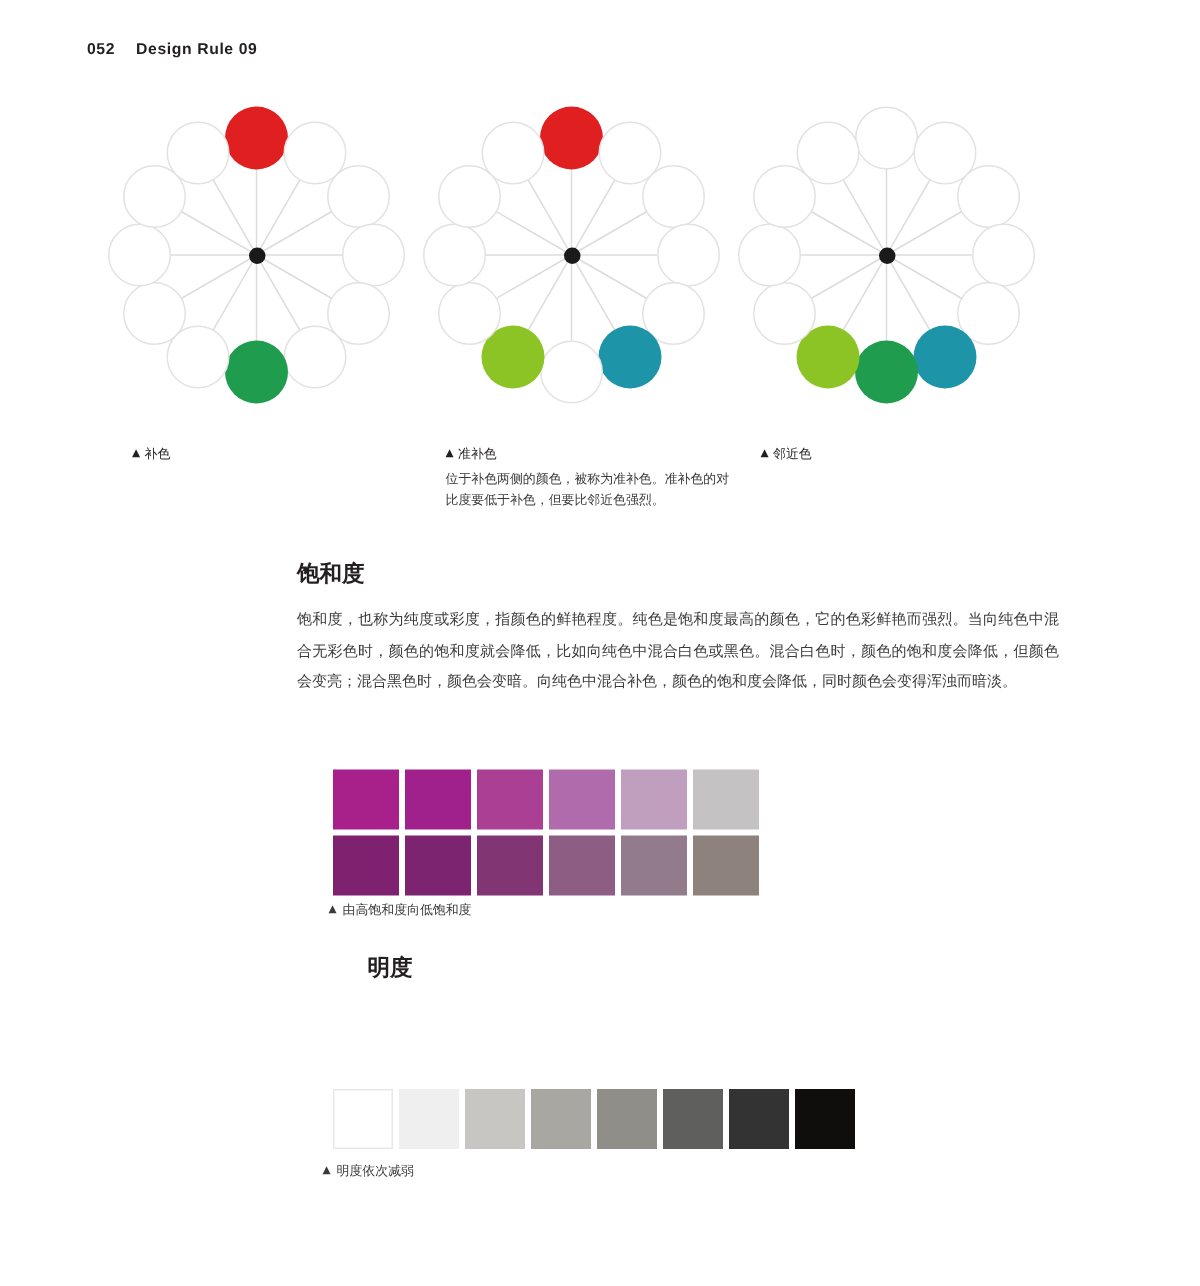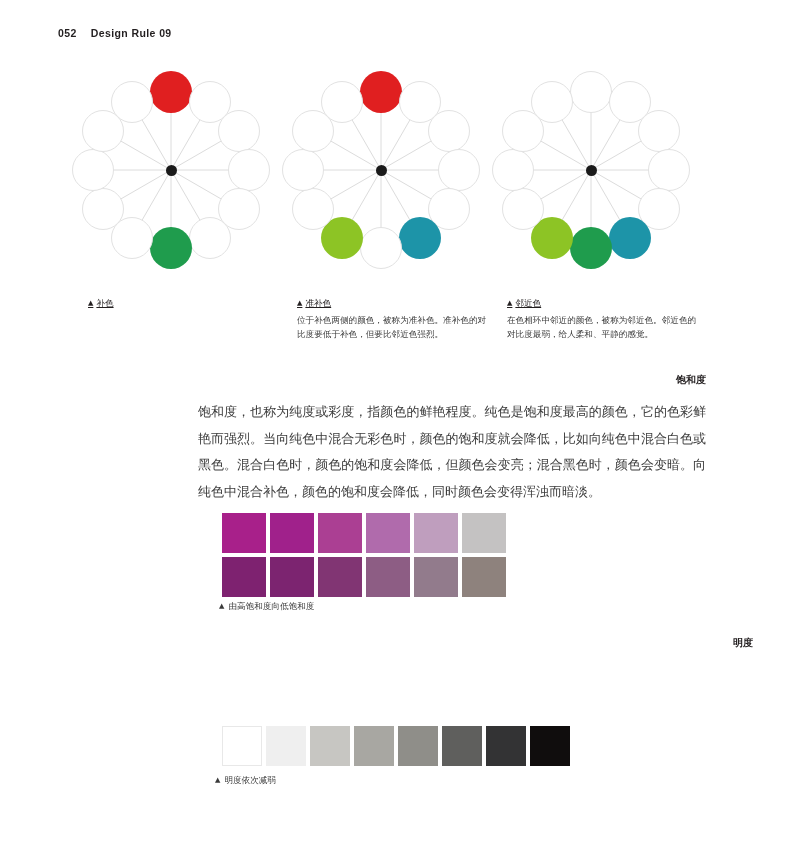--- a/index.html
+++ b/index.html
@@ -50,39 +50,38 @@
 
   
   .cap {
     position:absolute;
     font-size:8.6px;
     line-height:1.62;
     color:#3a3a3a;
     font-family:"DejaVu Sans", sans-serif;
   }
   .cap .cap-title {
-    font-size:8.6px; color:#231f20; margin-bottom:3px; white-space:nowrap;text-decoration:underline;
+    font-size:8.6px; color:#231f20; margin-bottom:3px; white-space:nowrap;
   }
   .cap .tri { font-size:7px; margin-right:3px; vertical-align:1px; }
   .cap .cap-body { display:block; }
 
   .cap-1 { left:88px;  top:297px; width:196px; }
   .cap-2 { left:297px; top:297px; width:196px; }
   .cap-3 { left:507px; top:297px; width:196px; }
 
   
   .section { position:absolute; left:198px; width:508px; }
   .sec-head {
-    font-size:10px; font-weight:bold; color:#231f20;
+    font-size:15px; font-weight:bold; color:#231f20;
     font-family:"DejaVu Sans", sans-serif;
     margin:0 0 12px 0;
-    text-align:right;
   }
   .sec-body {
-    font-size:13px; line-height:2.05; color:#3c3c3c;
+    font-size:10px; line-height:2.05; color:#3c3c3c;
     font-family:Liberation Serif, serif;
     text-align:justify; margin:0;
   }
 
   .sec-saturation { top:373px; }
   .sec-value      { top:636px;margin-left:47px; }
 
   
   .swatch-grid { position:absolute; display:flex; flex-wrap:wrap; }
   .swatch-row { display:flex; }
@@ -216,21 +215,20 @@
   <div class="cap-title">
     <span class="tri">▲</span><span>准补色</span>
   </div>
   <span class="cap-body">位于补色两侧的颜色，被称为准补色。准补色的对比度要低于补色，但要比邻近色强烈。</span>
 </div>
 
 <div class="cap cap-3">
   <div class="cap-title">
     <span class="tri">▲</span><span>邻近色</span>
   </div>
-  <span class="cap-body">在色相环中邻近的颜色，被称为邻近色。邻近色的对比度最弱，给人柔和、平静的感觉。</span>
 </div>
 
 <div class="section sec-saturation">
   <h2 class="sec-head">饱和度</h2>
   <p class="sec-body">饱和度，也称为纯度或彩度，指颜色的鲜艳程度。纯色是饱和度最高的颜色，它的色彩鲜艳而强烈。当向纯色中混合无彩色时，颜色的饱和度就会降低，比如向纯色中混合白色或黑色。混合白色时，颜色的饱和度会降低，但颜色会变亮；混合黑色时，颜色会变暗。向纯色中混合补色，颜色的饱和度会降低，同时颜色会变得浑浊而暗淡。</p>
 </div>
 
 <div class="swatch-grid grid-sat">
     <div class="swatch-row">
       <div class="sw" style="background: rgb(168, 32, 138);"></div>

